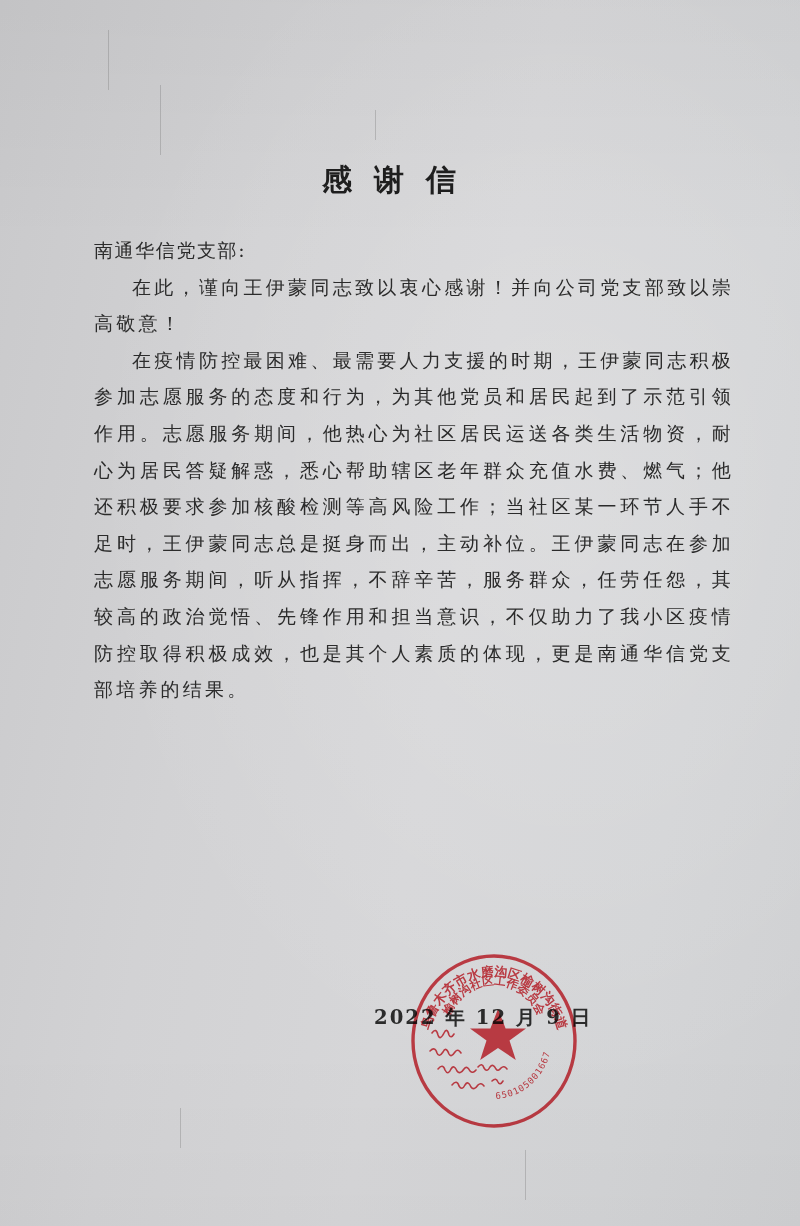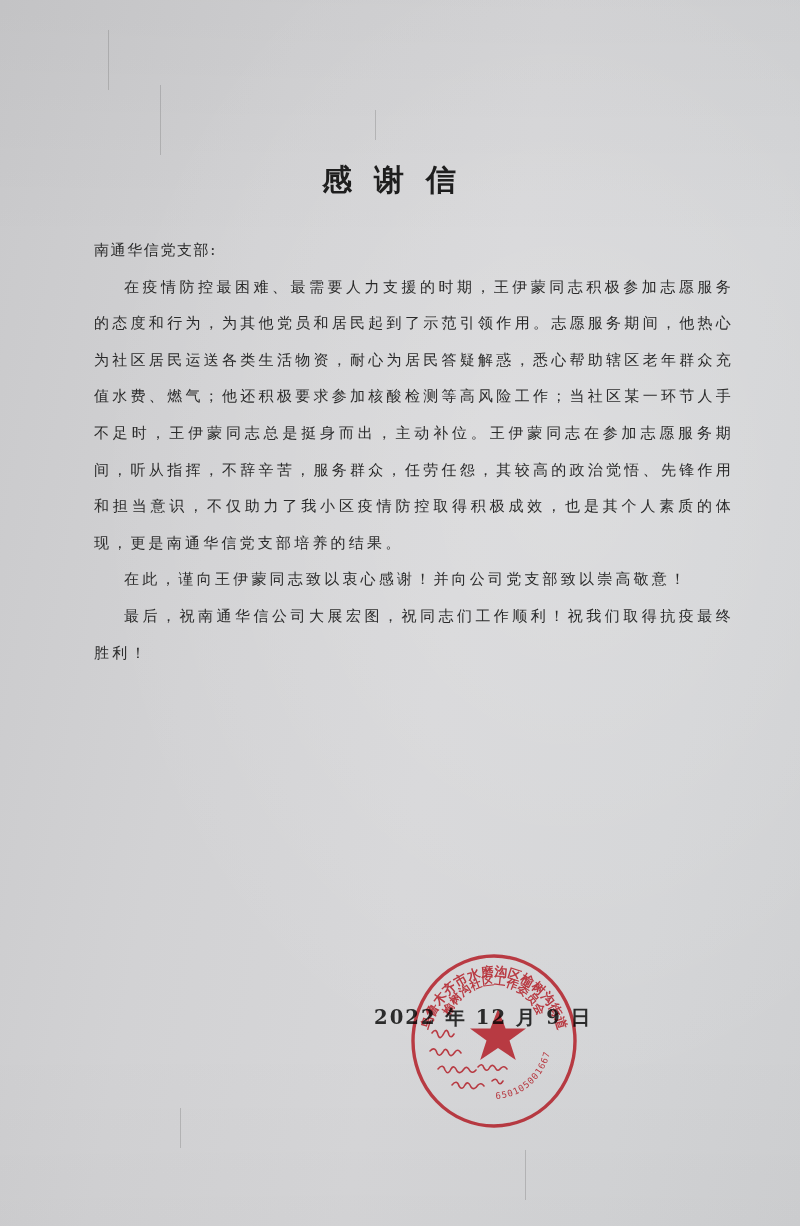--- a/index.html
+++ b/index.html
@@ -39,21 +39,21 @@
       font-size: 30px;
       letter-spacing: 22px;
       color: #1e1e1e;
       box-sizing: border-box;
     }
     .letter {
       position: absolute;
       left: 94px;
       top: 232px;
       width: 640px;
-      font-size: 15px;
+      font-size: 19px;
       line-height: 36.6px;
       color: #2b2b2b;
     }
     .salutation {
       margin: 0;
       letter-spacing: 1.6px;
     }
     .para {
       margin: 0;
       text-indent: 2em;
@@ -95,23 +95,22 @@
 <div class="smudge" style="left:108px; top:30px; height:60px;"></div>
 <div class="smudge" style="left:160px; top:85px; height:70px;"></div>
 <div class="smudge" style="left:375px; top:110px; height:30px;"></div>
 <div class="smudge" style="left:180px; top:1108px; height:40px;"></div>
 <div class="smudge" style="left:525px; top:1150px; height:50px;"></div>
 
 <div class="title">感谢信</div>
 
 <div class="letter">
   <p class="salutation">南通华信党支部:</p>
+  <p class="para">在此，谨向王伊蒙同志致以衷心感谢！并向公司党支部致以崇高敬意！</p>
   <p class="para">在疫情防控最困难、最需要人力支援的时期，王伊蒙同志积极参加志愿服务的态度和行为，为其他党员和居民起到了示范引领作用。志愿服务期间，他热心为社区居民运送各类生活物资，耐心为居民答疑解惑，悉心帮助辖区老年群众充值水费、燃气；他还积极要求参加核酸检测等高风险工作；当社区某一环节人手不足时，王伊蒙同志总是挺身而出，主动补位。王伊蒙同志在参加志愿服务期间，听从指挥，不辞辛苦，服务群众，任劳任怨，其较高的政治觉悟、先锋作用和担当意识，不仅助力了我小区疫情防控取得积极成效，也是其个人素质的体现，更是南通华信党支部培养的结果。</p>
-  <p class="para">在此，谨向王伊蒙同志致以衷心感谢！并向公司党支部致以崇高敬意！</p>
-  <p class="para">最后，祝南通华信公司大展宏图，祝同志们工作顺利！祝我们取得抗疫最终胜利！</p>
 </div>
 
 <div class="signature">
   <div class="sig-date">2022 年 12 月 9 日</div>
 </div>
 
 <svg class="stamp" viewBox="0 0 172 176">
   <defs>
     <path id="outerArc" d="M 22 110 A 66 70 0 1 1 150 110"></path>
     <path id="innerArc" d="M 40 96 A 48 50 0 1 1 132 96"></path>

